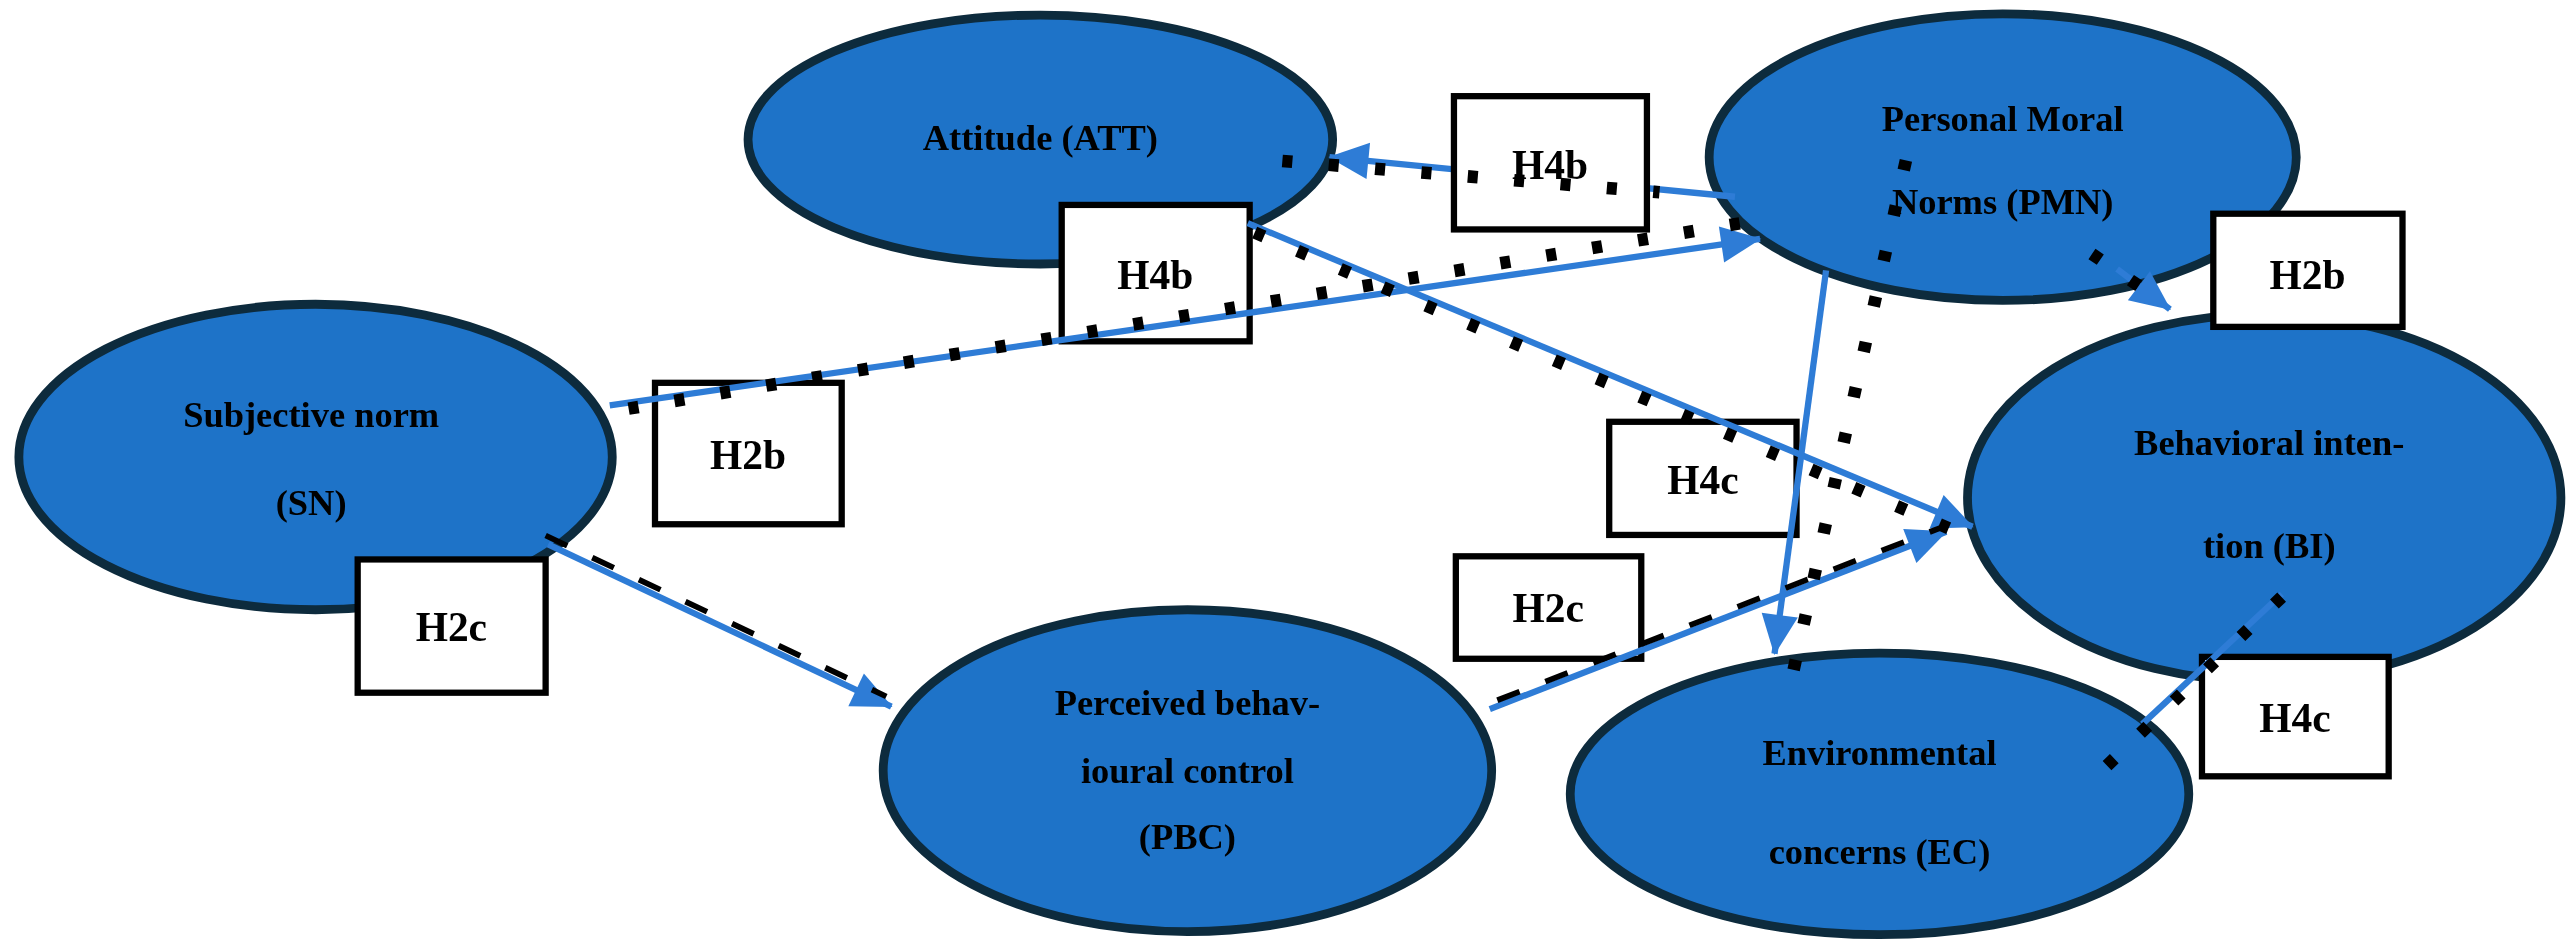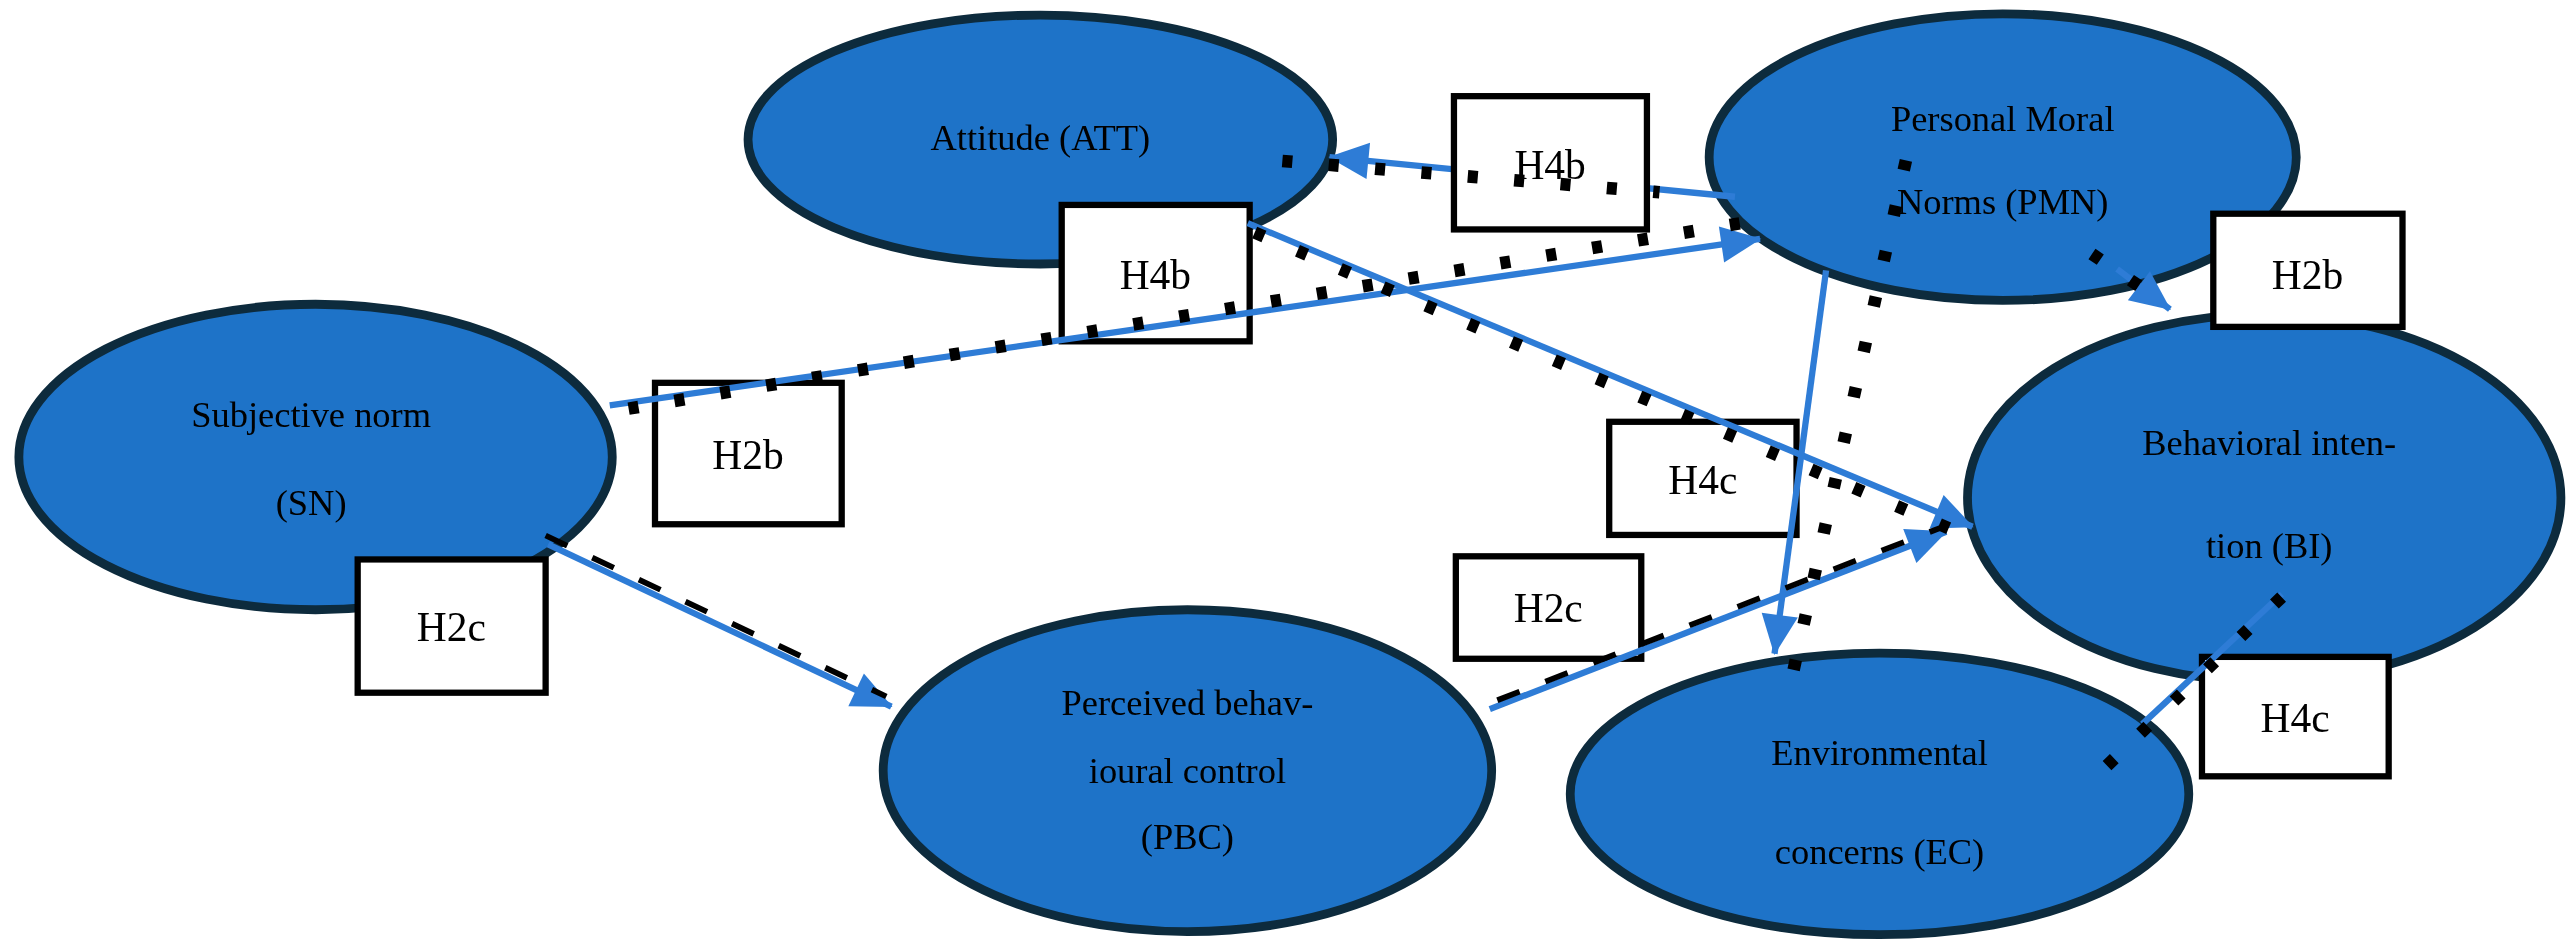--- a/index.html
+++ b/index.html
@@ -1,16 +1,16 @@
 <!DOCTYPE html>
 <html style="font-size:10px"><head>
 <meta charset="utf-8">
 <style>
   html,body{margin:0;padding:0;background:#fff;}
-  .stage{width:100%;max-width:2576px;}
+  .stage{width:100%;max-width:2576px;font-weight:bold;}
   svg{display:block;width:100%;height:auto;background:#fff;}
   .node{stroke:#0D2B3D;stroke-width:14;}
   .node-label{font-family:"Liberation Serif",serif;font-size:58px;fill:#000;text-anchor:middle;}
   .hbox{fill:#FFFFFF;stroke:#000000;stroke-width:10;}
   .box-label{font-family:"Liberation Serif",serif;font-size:66px;fill:#000;text-anchor:middle;}
   .blue-line{fill:none;stroke-width:10;}
   .dots{fill:none;stroke:#000;stroke-width:20;stroke-dasharray:16 58;}
   .dashes{fill:none;stroke:#000;stroke-width:9;stroke-dasharray:38 44;}
 </style>
 </head>

